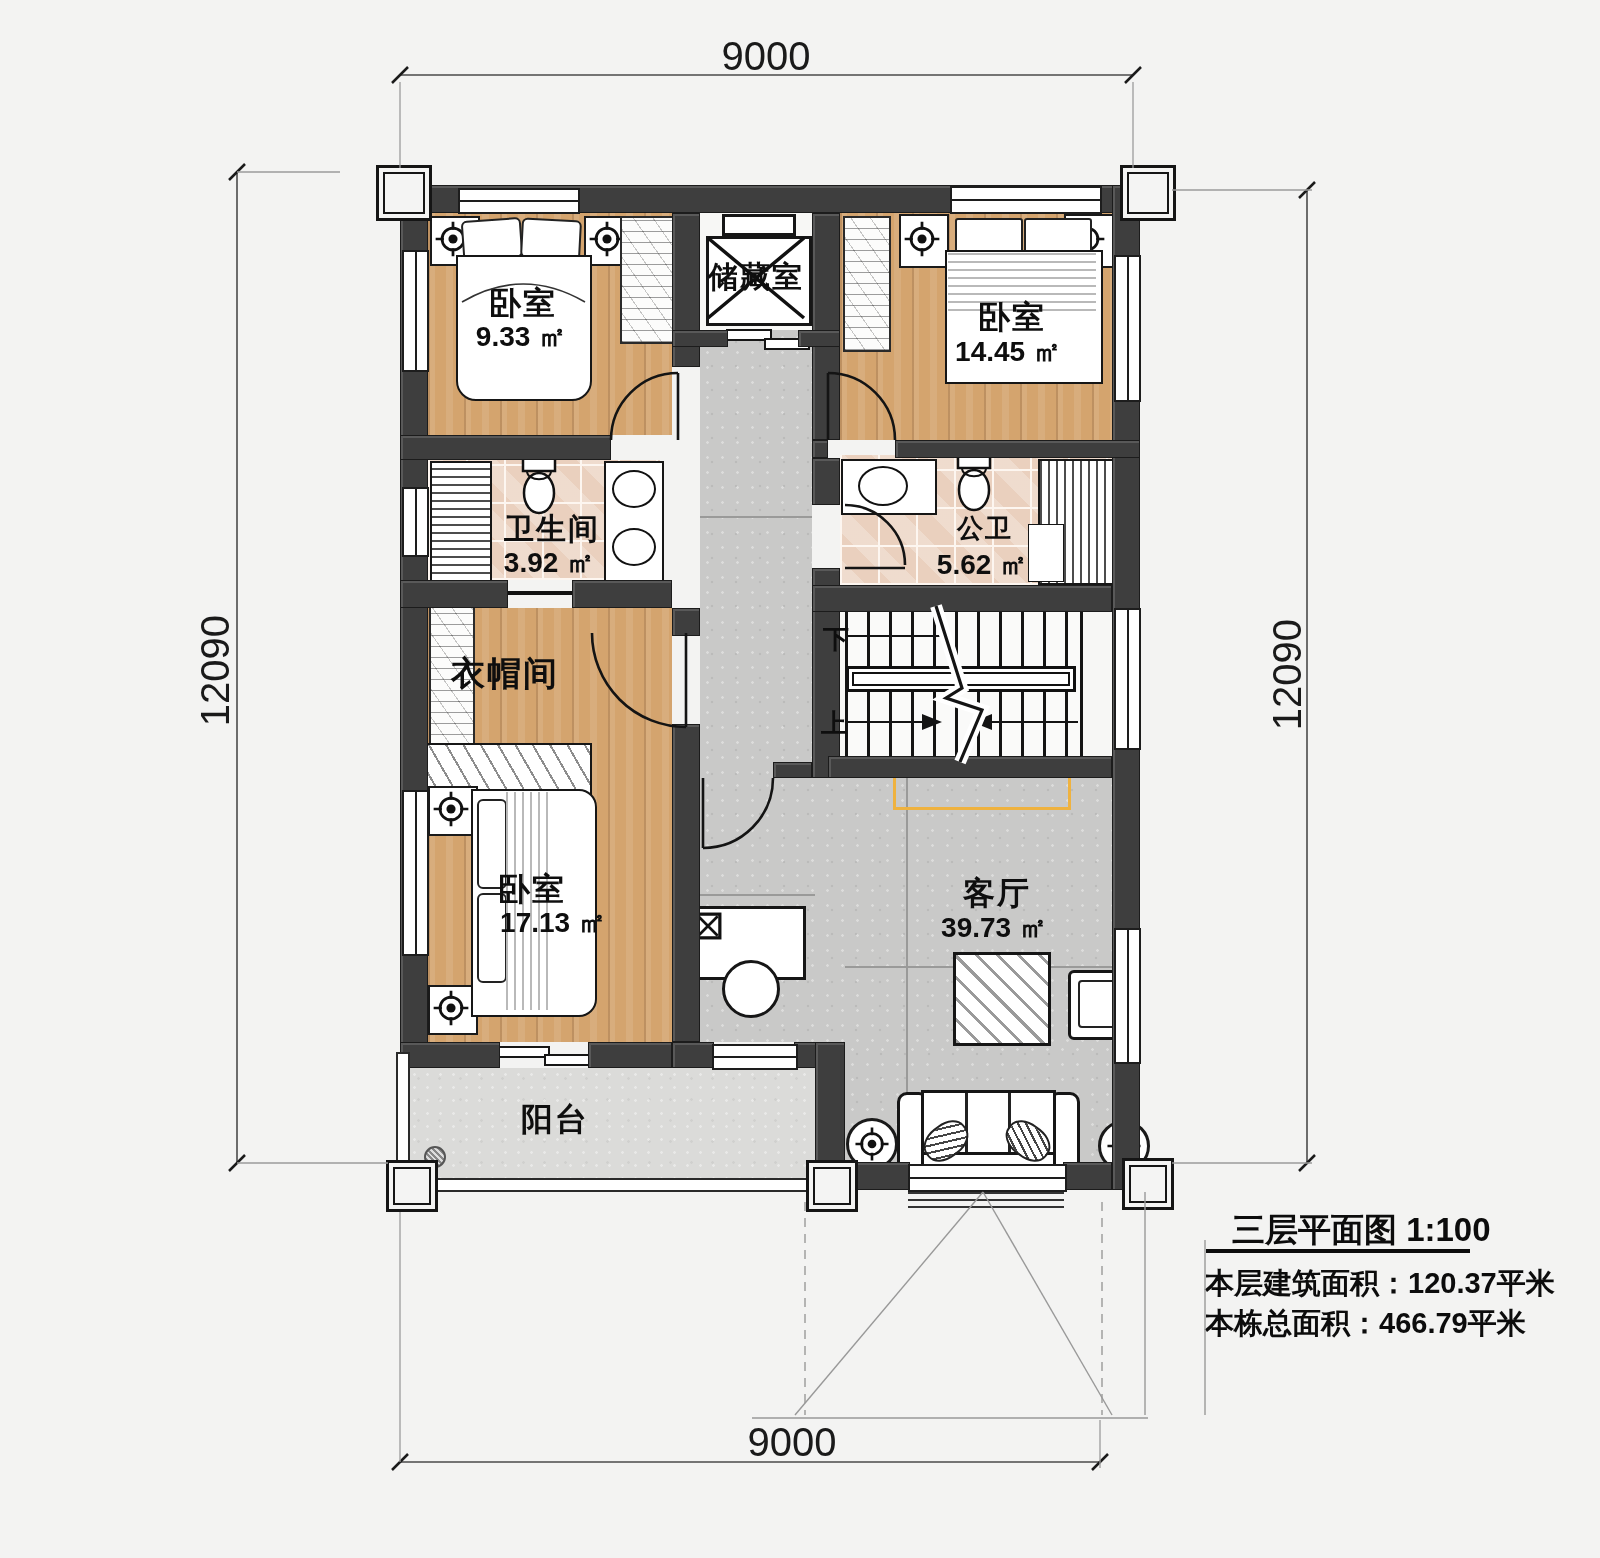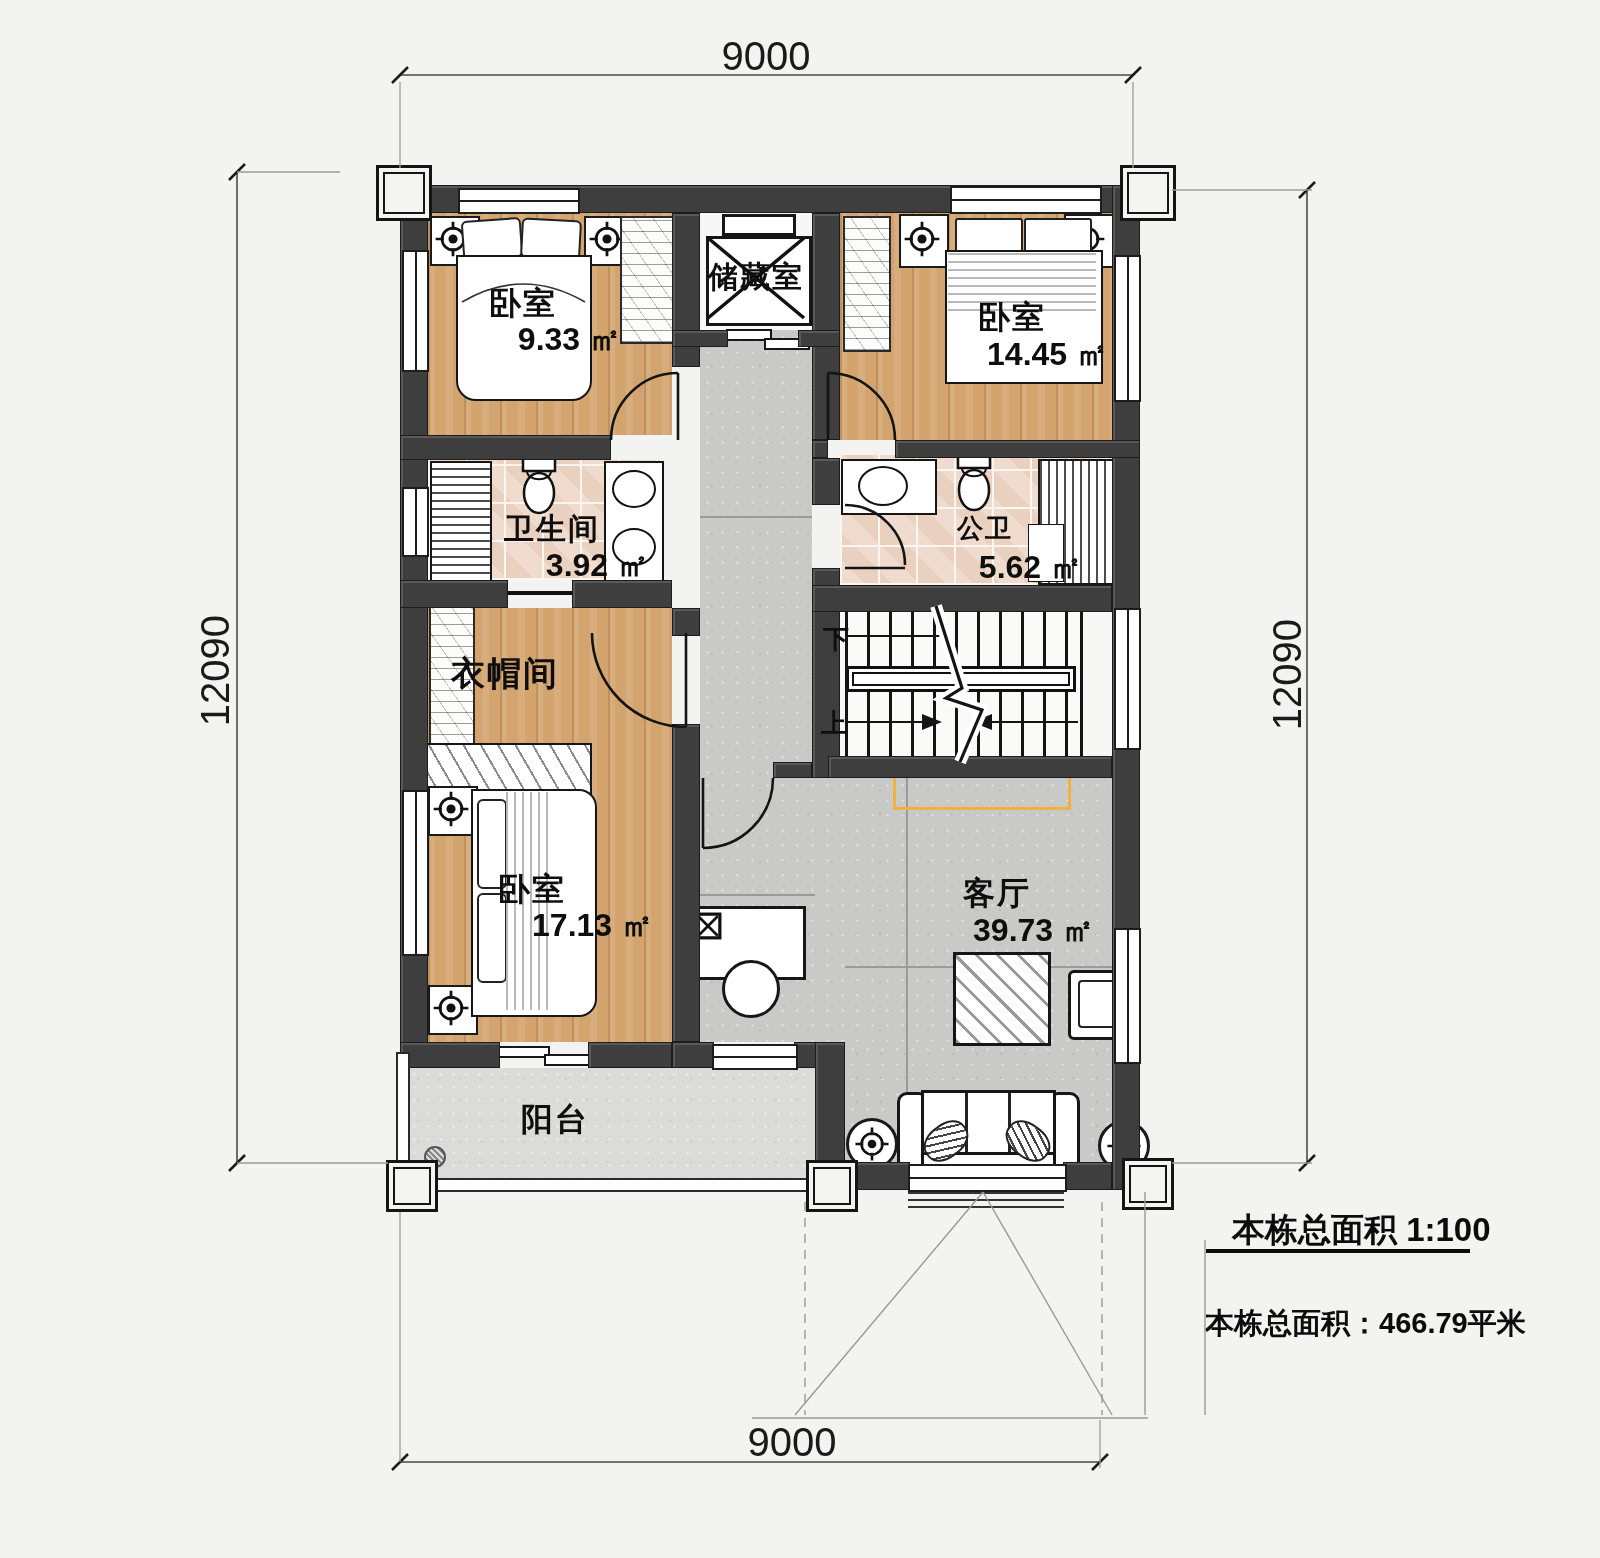--- a/index.html
+++ b/index.html
@@ -36,21 +36,21 @@
   .closetdiag{position:absolute;background:#fff;border:2px solid #161616;
     background-image:repeating-linear-gradient(60deg,#8d8d8d 0 2px,rgba(0,0,0,0) 2px 15px);}
   .hatchh{background-image:repeating-linear-gradient(0deg,#4c4c4c 0 2px,rgba(0,0,0,0) 2px 8px);}
   .hatchv{background-image:repeating-linear-gradient(90deg,#4c4c4c 0 2px,rgba(0,0,0,0) 2px 8px);}
   .stripesh{background-image:repeating-linear-gradient(0deg,#b9b9b9 0 2px,rgba(0,0,0,0) 2px 8px);}
   .stripesv{background-image:repeating-linear-gradient(90deg,#b9b9b9 0 2px,rgba(0,0,0,0) 2px 8px);}
   .treads{position:absolute;background:#fafaf9;
     background-image:repeating-linear-gradient(90deg,#141414 0 3px,rgba(0,0,0,0) 3px 22px);}
   .grout{position:absolute;background:#9a9a99;}
   .label{position:absolute;font-weight:700;font-size:32px;line-height:1.1;color:#0e0e0e;text-align:center;letter-spacing:2px;}
-  .area{position:absolute;font-weight:600;font-size:32px;line-height:1.1;color:#0e0e0e;text-align:right;}
+  .area{position:absolute;font-weight:600;font-size:28px;line-height:1.1;color:#0e0e0e;text-align:center;}
   .stairlbl{position:absolute;font-weight:700;font-size:26px;color:#0e0e0e;text-align:center;}
   .dim{position:absolute;font-size:40px;color:#1a1a1a;text-align:center;font-weight:400;}
   .tb-title{position:absolute;font-size:33px;font-weight:700;color:#0c0c0c;}
   .tb-line{position:absolute;font-size:29px;font-weight:600;color:#0c0c0c;}
   .target{position:absolute;background:#fff;border:2px solid #1a1a1a;}
   .rtarget{position:absolute;background:#fff;border:3px solid #1a1a1a;border-radius:50%;}
   svg.ovl{position:absolute;left:0;top:0;pointer-events:none;}
   .pillow{position:absolute;background:#fff;border:2px solid #222;border-radius:6px;}
   .sofapillow{position:absolute;border:2px solid #222;border-radius:45%;
     background:repeating-linear-gradient(25deg,#444 0 2px,#fff 2px 7px);}
@@ -282,22 +282,23 @@
   <div class="area" style="left:894px;top:913px;width:200px;">39.73 ㎡</div>
   <div class="label" style="left:455px;top:1102px;width:200px;">阳台</div>
   <div class="stairlbl" style="left:816px;top:622px;width:40px;">下</div>
   <div class="stairlbl" style="left:814px;top:706px;width:40px;">上</div>
 
   <div class="dim" style="left:666px;top:34px;width:200px;">9000</div>
   <div class="dim" style="left:692px;top:1420px;width:200px;">9000</div>
   <div class="dim" style="left:115px;top:648px;width:200px;transform:rotate(-90deg);">12090</div>
   <div class="dim" style="left:1187px;top:652px;width:200px;transform:rotate(-90deg);">12090</div>
 
-  <div class="tb-title" style="left:1232px;top:1208px;width:300px;">本栋总面积 1:100</div>
+  <div class="tb-title" style="left:1232px;top:1208px;width:300px;">三层平面图 1:100</div>
   <div class="abs" style="left:1206px;top:1249px;width:264px;height:4px;background:#0c0c0c;"></div>
+  <div class="tb-line" style="left:1205px;top:1264px;width:395px;">本层建筑面积：120.37平米</div>
   <div class="tb-line" style="left:1205px;top:1304px;width:353px;">本栋总面积：466.79平米</div>
 
   <svg class="ovl" width="1600" height="1558" viewBox="0 0 1600 1558">
 
     <g stroke="#4a4a4a" stroke-width="1.6" fill="none">
       <path d="M400,75 H1133"></path>
         <path d="M237,172 V1163"></path>
         <path d="M1307,190 V1163"></path>
         <path d="M400,1462 H1100"></path>
     </g>

